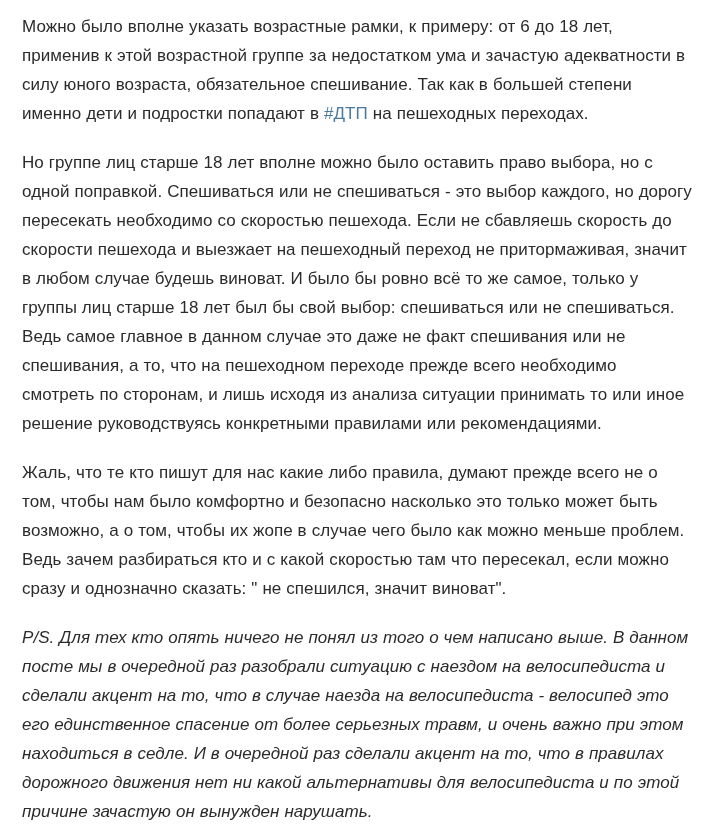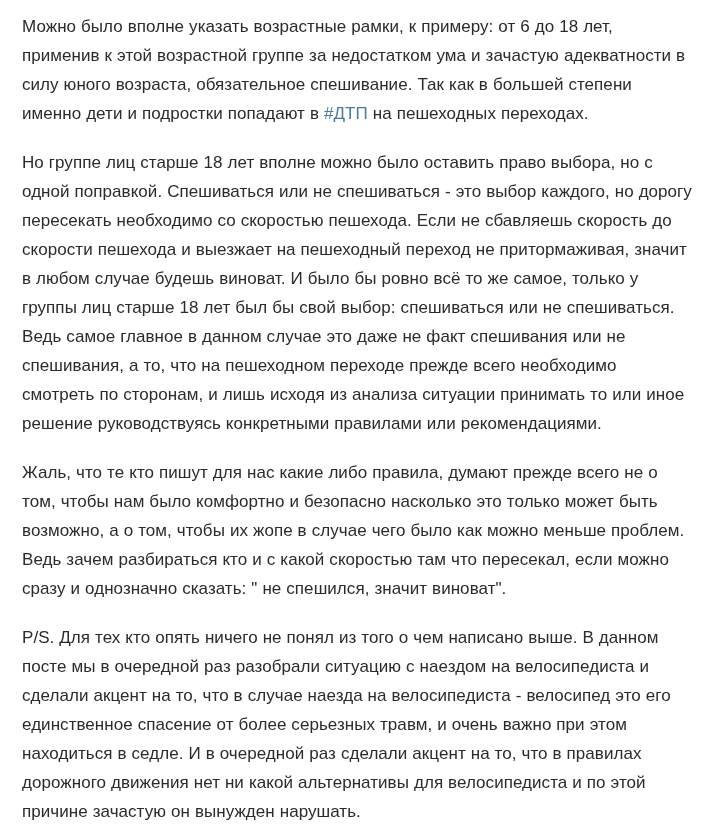--- a/index.html
+++ b/index.html
@@ -31,20 +31,21 @@
     color: #2b2b2b;
     text-align: left;
     letter-spacing: 0.05px;
     word-spacing: 0.2px;
     font-stretch: semi-condensed;
     -webkit-font-smoothing: antialiased;
   }
 
   .para:last-child {
     margin-bottom: 0;
+    font-style: italic;
   }
 
   .hashtag {
     color: #4a7a9e;
     text-decoration: none;
     cursor: pointer;
   }
 </style>
 </head>
 <body>

